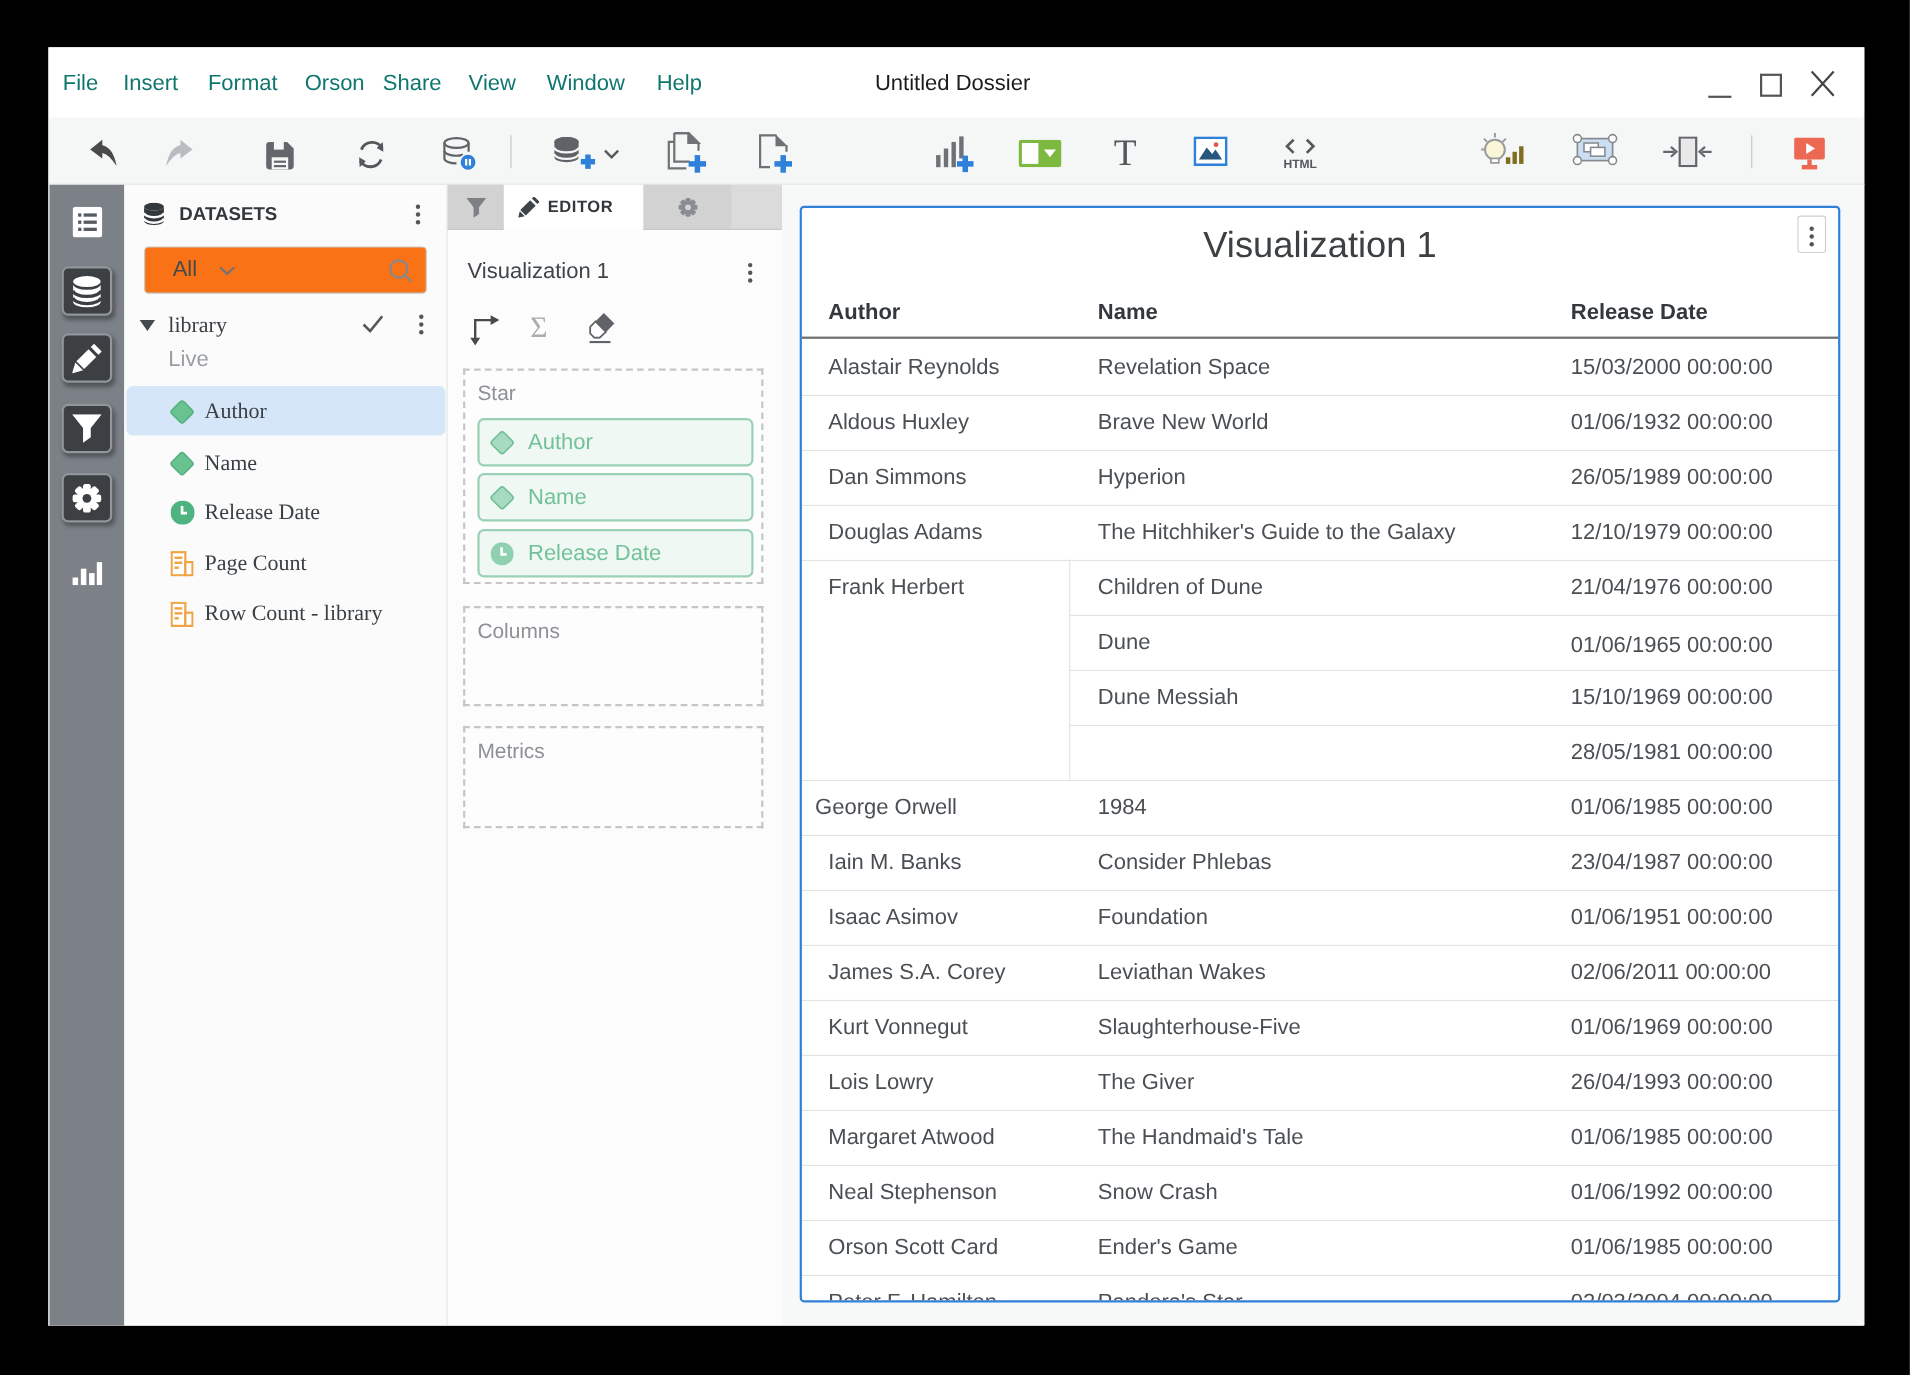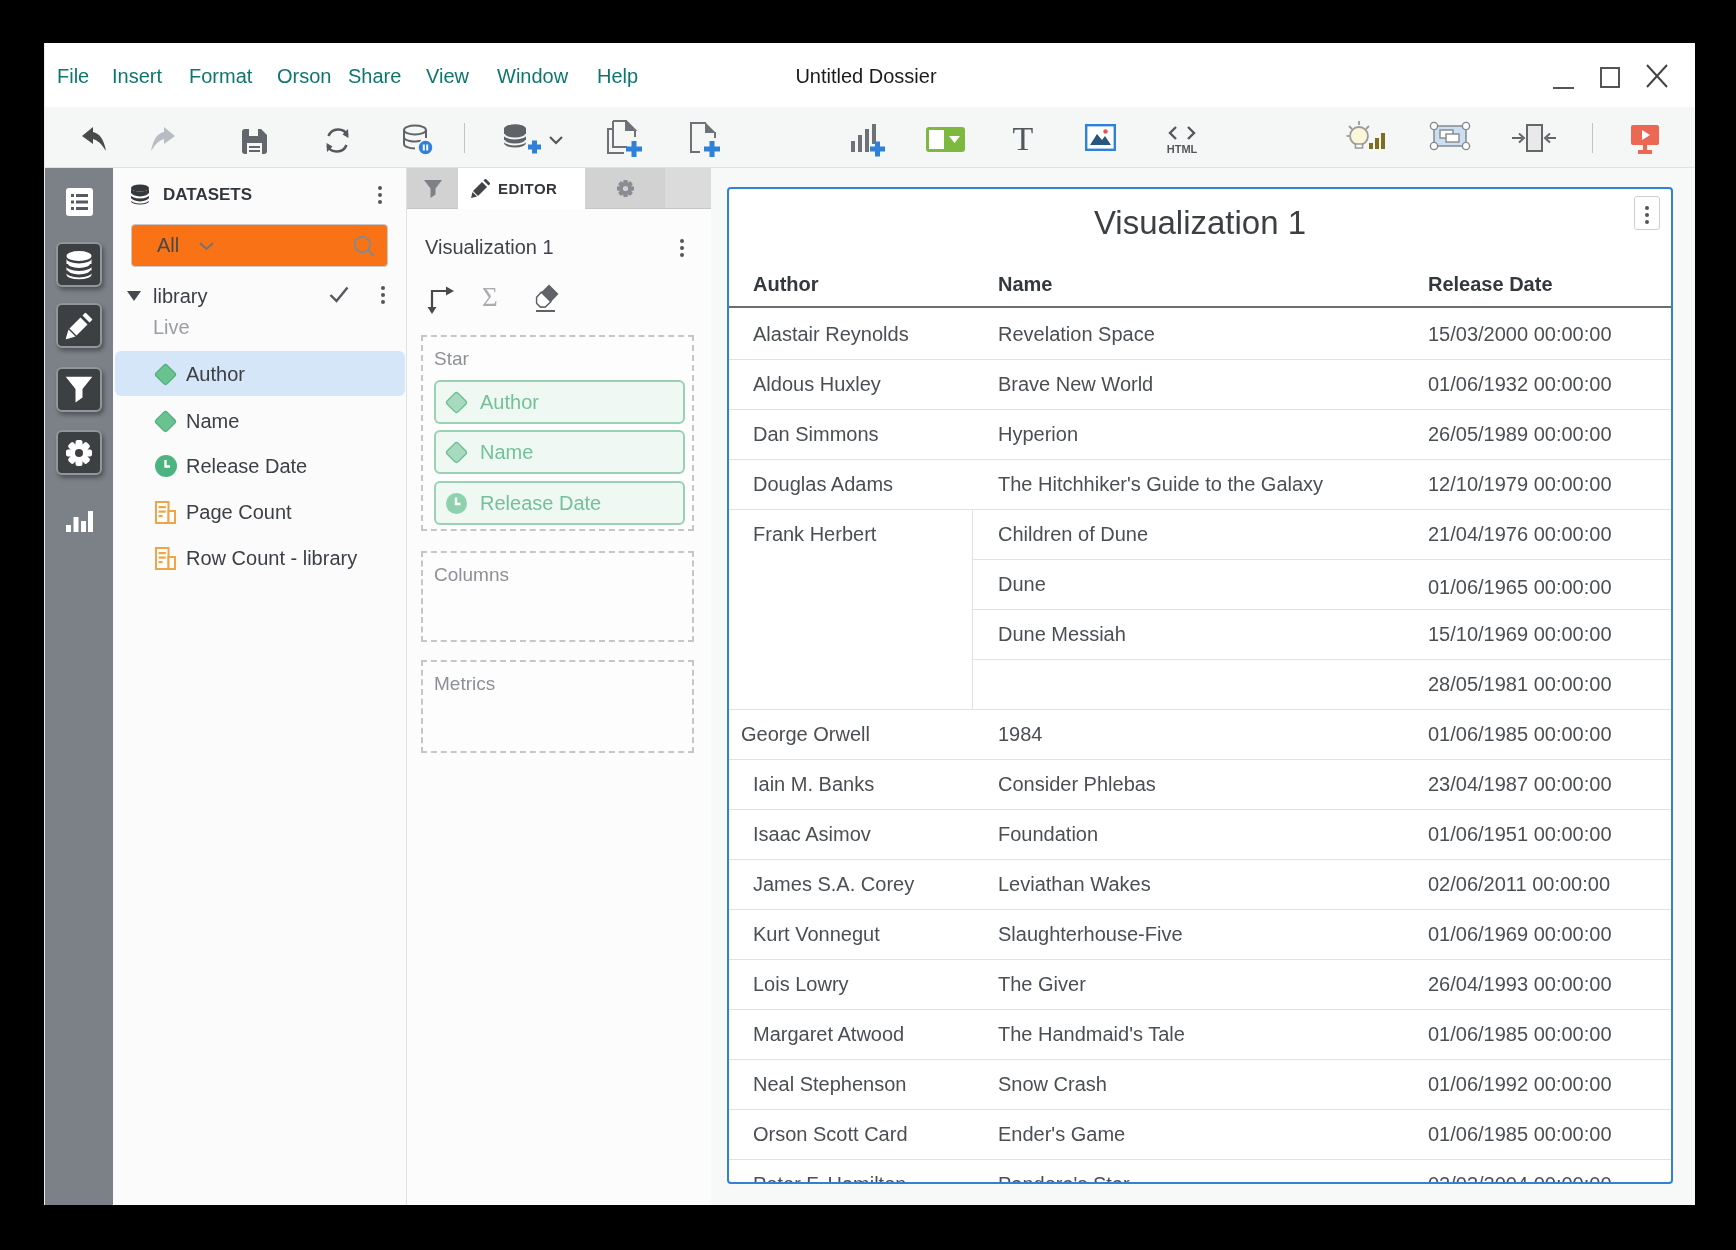--- a/index.html
+++ b/index.html
@@ -27,21 +27,21 @@
 #sidebar { position:absolute; left:0; top:0; width:68px; height:1037px; background:#7b8187; }
 .sbox { position:absolute; left:11px; width:46px; height:45px; background:#3c4043;
   border:2px solid #90969c; border-radius:6px; box-shadow:2px 3px 4px rgba(0,0,0,0.35); }
 .sbox svg { position:absolute; left:50%; top:50%; transform:translate(-50%,-50%); }
 
 #dspanel { position:absolute; left:68px; top:0; width:294px; height:1037px;
   background:#fbfbfb; border-right:1px solid #e0e0e0; }
 .kebab i { display:block; width:4px; height:4px; border-radius:50%; background:#555; margin:3px 0; }
 #searchbox { position:absolute; left:18px; top:56px; width:257px; height:43px;
   background:#f97316; border:1px solid #c9c9c9; border-radius:4px; }
-.treetext { position:absolute; font-size:20px; color:#3b4045; white-space:nowrap; }
+.treetext { position:absolute; font-size:20px; color:#3b4045; white-space:nowrap;font-family:Liberation Serif, serif; }
 #authhl { position:absolute; left:2px; top:183px; width:290px; height:45px;
   background:#d5e6f9; border-radius:6px; }
 
 #edpanel { position:absolute; left:362px; top:0; width:304px; height:1037px; background:#fcfcfc; }
 #tabbar { position:absolute; left:0; top:0; width:304px; height:41px; background:#dbdbdb; }
 .tab { position:absolute; top:0; height:41px; }
 .dashbox { position:absolute; left:14px; width:273px; border:2px dashed #c6c6c6; background:#fdfdfd; }
 .dashlabel { position:absolute; left:11px; top:11px; font-size:19px; color:#8d9196; }
 .pill { position:absolute; left:11px; width:251px; height:44px; background:#eff8f2;
   border:2px solid #9ad1b4; border-radius:6px; }

